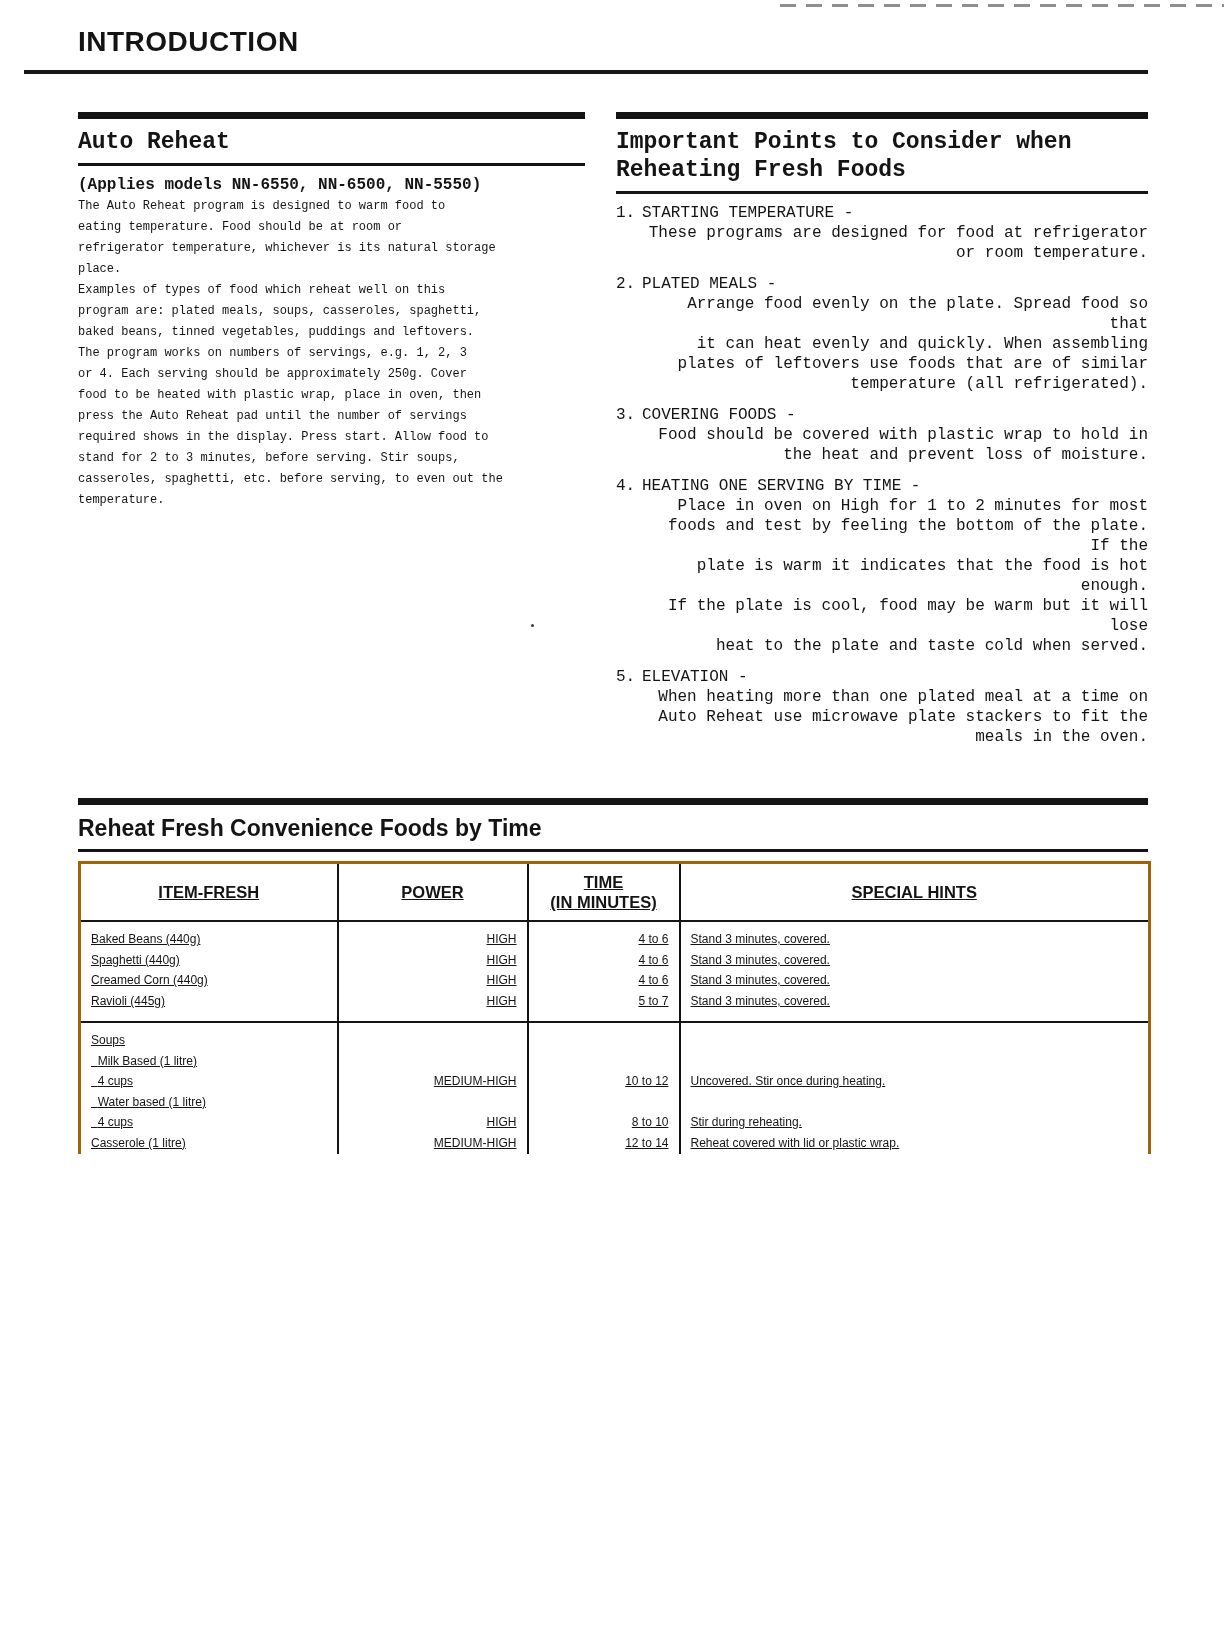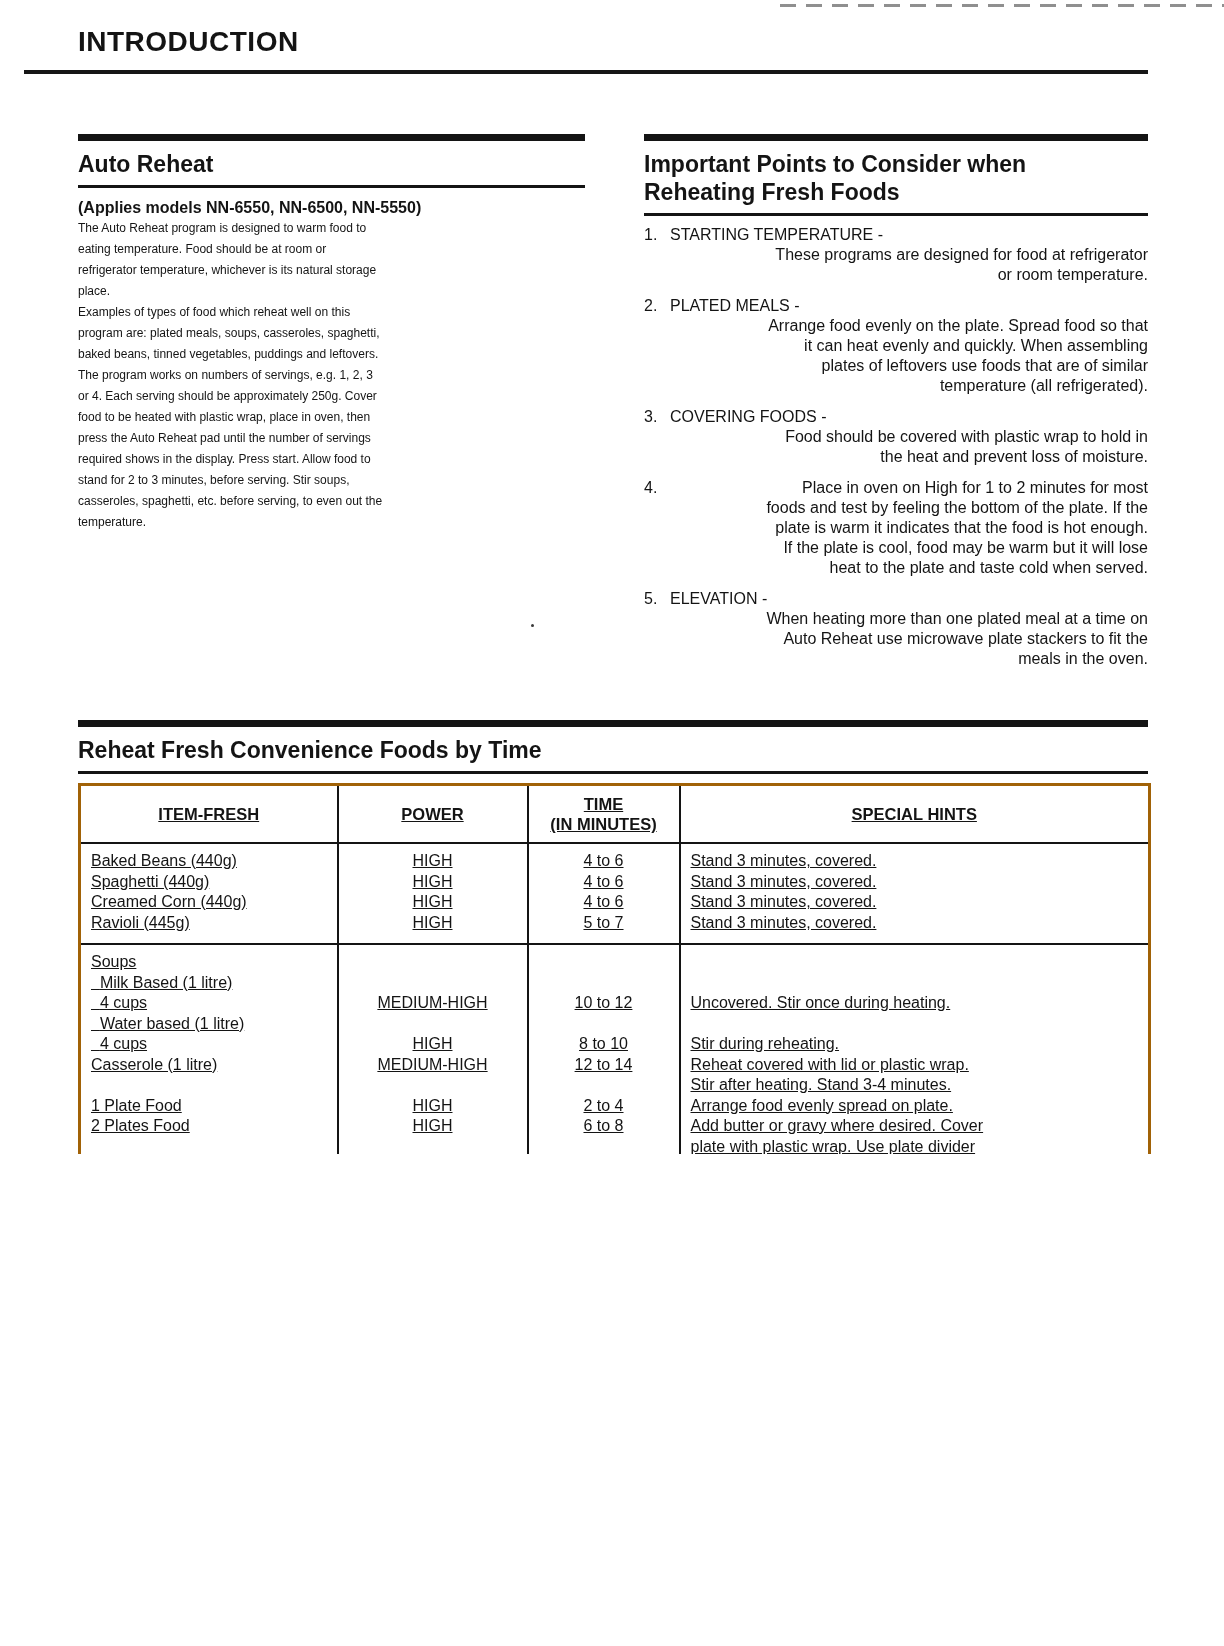--- a/index.html
+++ b/index.html
@@ -25,21 +25,21 @@
   }
 
   h1 {
     font-size: 28px; font-weight: 700; letter-spacing: .5px;
   }
   .title-rule {
     height: 4px; background: #161616;
     margin-top: 12px; margin-left: -54px; width: calc(100% + 54px);
   }
 
-  .columns { display: flex; gap: 59px; margin-top: 60px; }
+  .columns { display: flex; gap: 31px; margin-top: 38px; font-family: Liberation Mono, monospace; }
   .col.left  { width: 507px; flex: 0 0 507px; }
   .col.right { flex: 1; }
 
   .bar  { height: 7px; background: #141414; }
   .sec-heading { font-size: 23px; font-weight: 700; margin: 9px 0 7px 0; line-height: 28px; }
   .rule { height: 3px; background: #141414; margin-bottom: 9px; }
 
   .note { font-size: 16px; font-weight: 700; line-height: 21px; }
   .body { font-size: 12px; line-height: 21px; }
 
@@ -65,26 +65,26 @@
   col.c4 { width: 470px; }
   .reheat-table th {
     border: 2px solid #141414;
     font-size: 16.5px; font-weight: 700;
     text-align: center; vertical-align: middle;
     padding: 8px 4px; line-height: 20px;
     white-space: pre-line;
   }
   .reheat-table td {
     border: 2px solid #141414;
-    font-size: 16px; line-height: 20.5px;
+    font-size: 12px; line-height: 20.5px;
     vertical-align: top;
     padding: 7px 10px 10px 10px;
     white-space: pre-wrap;
   }
-  .reheat-table td.center { text-align: center; }
+  .reheat-table td.center { text-align: right; }
 
   
   .smudge {
     position: absolute; left: 50px; top: 1442px;
     width: 108px; height: 74px; background: #050505;
     clip-path: polygon(0 12%, 38% 2%, 72% 18%, 100% 38%, 74% 46%, 97% 55%, 66% 63%, 90% 74%, 55% 85%, 20% 100%, 0 96%);
   }
   .speck { position: absolute; width: 3px; height: 3px; background: #3a3a3a; border-radius: 50%; }
   .speck.s1 { left: 531px; top: 624px; }
   .speck.s2 { left: 1011px; top: 1363px; }
@@ -153,20 +153,21 @@
           <span class="pnum">3.</span>
           <div class="pcontent">
             <div class="ptitle">COVERING FOODS -</div>
             <div class="pbody pre">Food should be covered with plastic wrap to hold in
 the heat and prevent loss of moisture.</div>
           </div>
         </li>
         <li class="point">
           <span class="pnum">4.</span>
           <div class="pcontent">
+            <div class="ptitle">HEATING ONE SERVING BY TIME -</div>
             <div class="pbody pre">Place in oven on High for 1 to 2 minutes for most
 foods and test by feeling the bottom of the plate. If the
 plate is warm it indicates that the food is hot enough.
 If the plate is cool, food may be warm but it will lose
 heat to the plate and taste cold when served.</div>
           </div>
         </li>
         <li class="point">
           <span class="pnum">5.</span>
           <div class="pcontent">

